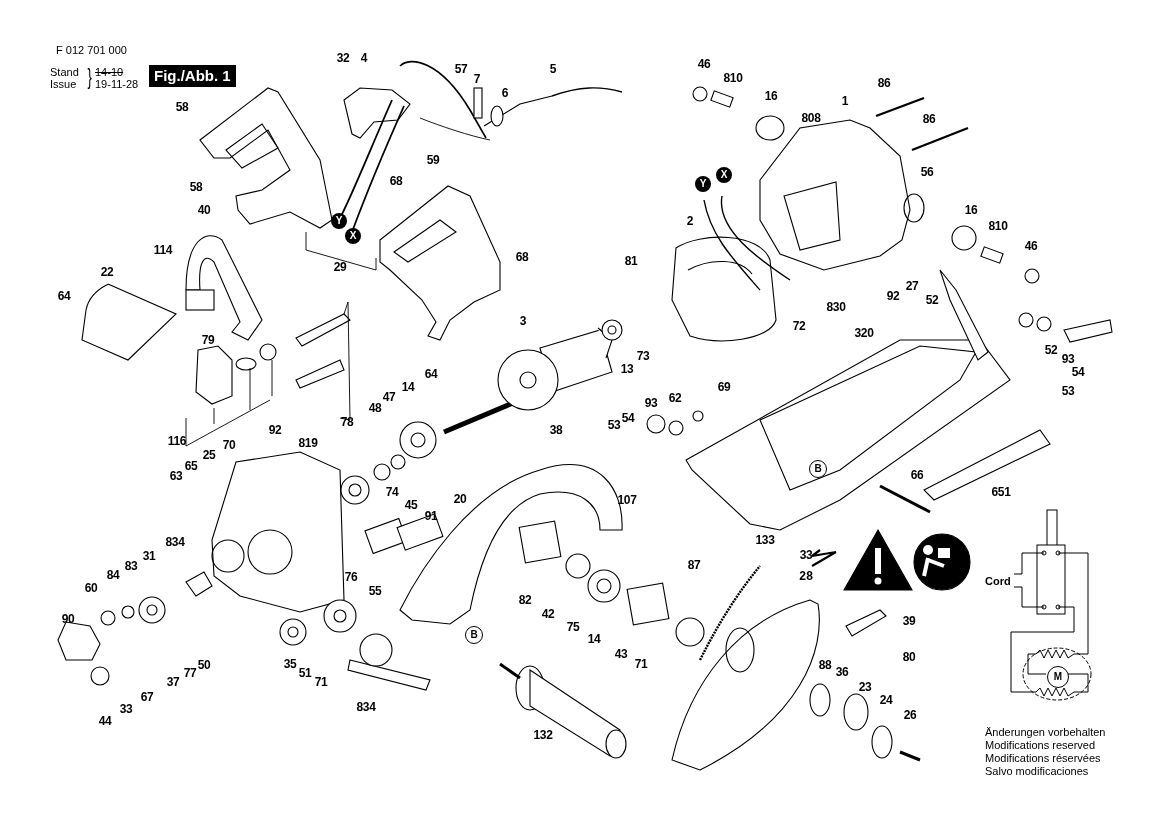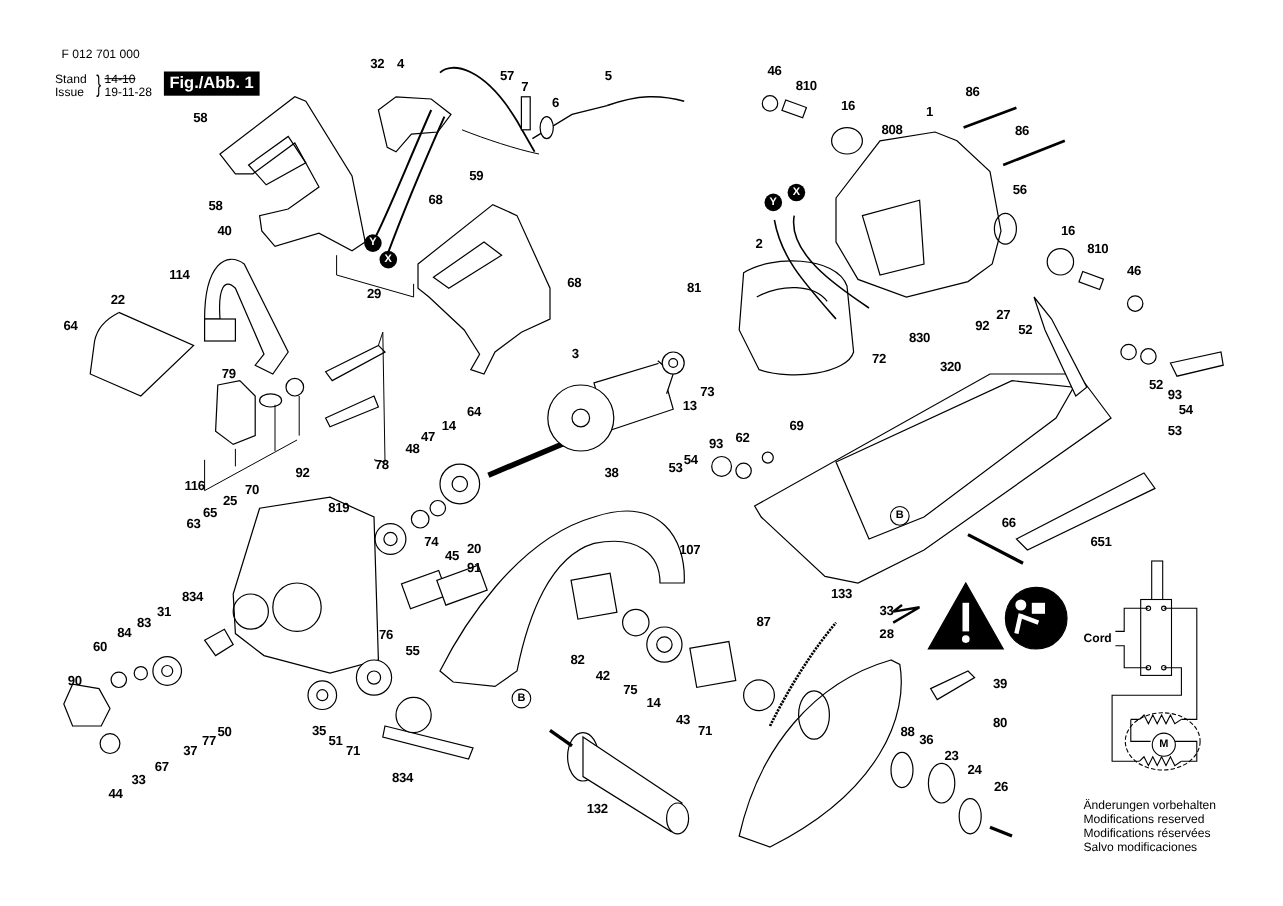--- a/index.html
+++ b/index.html
@@ -276,29 +276,29 @@
     <div class="lbl" style="left: 651px; top: 403px;">93</div>
     <div class="lbl" style="left: 675px; top: 398px;">62</div>
     <div class="lbl" style="left: 697px; top: 387px; margin-left: 27px;">69</div>
     <div class="lbl" style="left: 614px; top: 425px;">53</div>
     <div class="lbl" style="left: 628px; top: 418px;">54</div>
     <div class="lbl" style="left: 627px; top: 500px;">107</div>
     <div class="lbl" style="left: 917px; top: 475px;">66</div>
     <div class="lbl" style="left: 1001px; top: 492px;">651</div>
     <div class="lbl" style="left: 556px; top: 430px;">38</div>
     <div class="lbl" style="left: 275px; top: 430px;">92</div>
-    <div class="lbl" style="left: 308px; top: 461px;">819</div>
+    <div class="lbl" style="left: 308px; top: 443px;">819</div>
     <div class="lbl" style="left: 229px; top: 445px;">70</div>
     <div class="lbl" style="left: 209px; top: 455px;">25</div>
     <div class="lbl" style="left: 191px; top: 466px; text-align: right;">65</div>
     <div class="lbl" style="left: 176px; top: 476px;">63</div>
     <div class="lbl" style="left: 392px; top: 492px;">74</div>
     <div class="lbl" style="left: 411px; top: 505px;">45</div>
     <div class="lbl" style="left: 431px; top: 516px;">91</div>
-    <div class="lbl" style="left: 431px; top: 499px;">20</div>
+    <div class="lbl" style="left: 460px; top: 499px;">20</div>
     <div class="lbl" style="left: 175px; top: 542px;">834</div>
     <div class="lbl" style="left: 149px; top: 556px;">31</div>
     <div class="lbl" style="left: 131px; top: 566px;">83</div>
     <div class="lbl" style="left: 113px; top: 575px;">84</div>
     <div class="lbl" style="left: 91px; top: 588px;">60</div>
     <div class="lbl" style="left: 68px; top: 600px; margin-top: 19px;">90</div>
     <div class="lbl" style="left: 351px; top: 577px;">76</div>
     <div class="lbl" style="left: 375px; top: 591px;">55</div>
     <div class="lbl" style="left: 290px; top: 664px;">35</div>
     <div class="lbl" style="left: 305px; top: 673px;">51</div>

